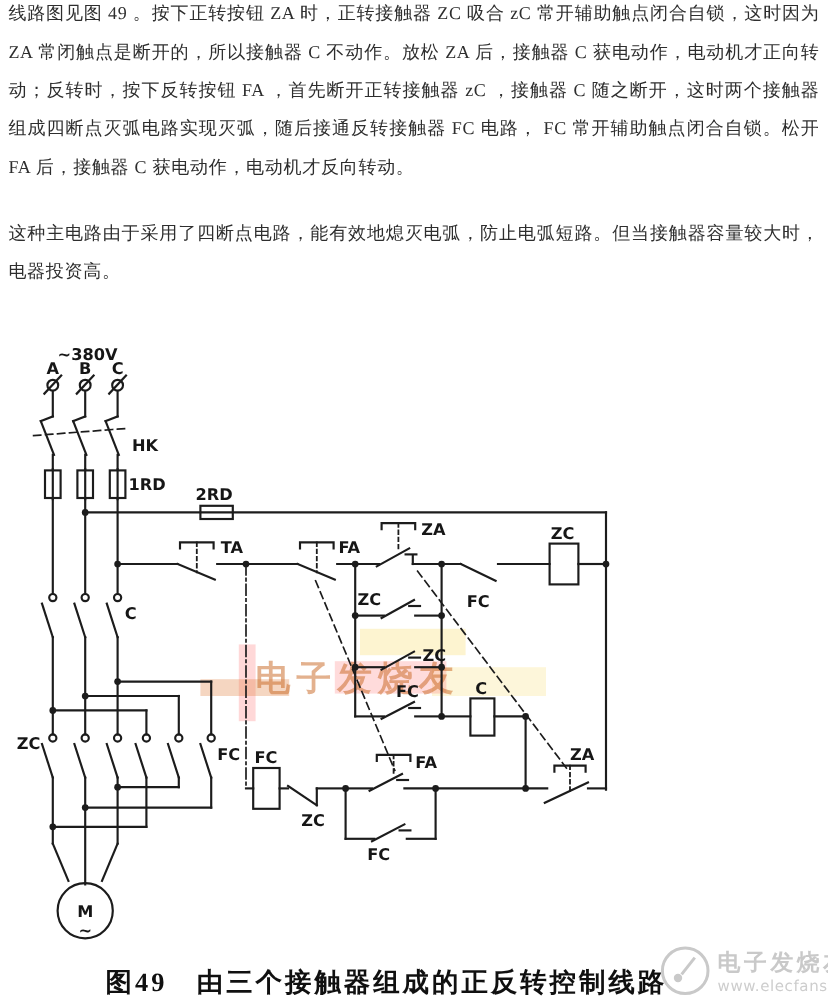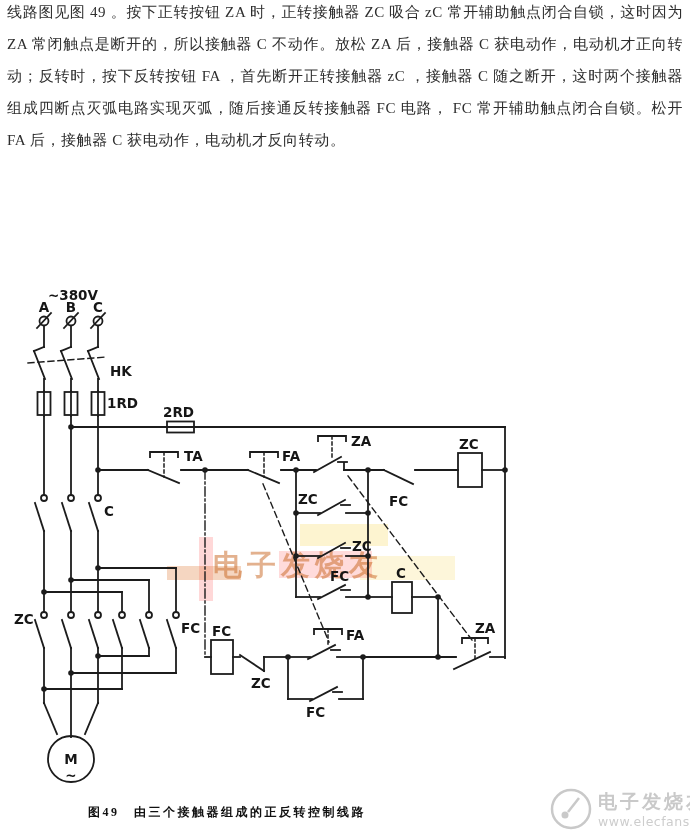--- a/index.html
+++ b/index.html
@@ -33,41 +33,42 @@
     font-family:"DejaVu Sans","Liberation Sans",sans-serif;
   }
   .wm-blob { position:absolute; pointer-events:none; }
   .wm-blob.pink1 { left:279px; top:551px; width:93px; height:27px; background:rgba(255,125,125,0.28); }
   .wm-blob.pink2 { left:199px; top:537px; width:14px; height:64px; background:rgba(255,125,125,0.30); }
   .wm-blob.orange1 { left:167px; top:566px; width:74px; height:14px; background:rgba(222,120,50,0.30); }
   .wm-blob.yellow1 { left:300px; top:524px; width:88px; height:22px; background:rgba(250,230,150,0.45); }
   .wm-blob.yellow2 { left:360px; top:556px; width:95px; height:24px; background:rgba(250,230,150,0.35); }
   .caption {
     position:absolute; left:88px; top:804px; width:560px;
-    color:#101010; font-size:12px; font-weight:bold; letter-spacing:2.5px;
+    color:#101010; font-size:22px; font-weight:bold; letter-spacing:2.5px;
     white-space:nowrap;
   }
   .wm-corner { position:absolute; left:548px; top:781px; width:142px; height:56px; color:#c9c9c9; }
   .wm-corner .logo { position:absolute; left:0; top:0; }
   .wm-corner .brand {
     position:absolute; left:50px; top:8px; font-size:19px; font-weight:bold;
     letter-spacing:3px; white-space:nowrap;
     font-family:"DejaVu Sans","Liberation Sans",sans-serif;
   }
   .wm-corner .site {
     position:absolute; left:50px; top:33px; font-size:12.5px; color:#cdcdcd;
     letter-spacing:0.5px; white-space:nowrap;
     font-family:"DejaVu Sans","Liberation Sans",sans-serif;
   }
 </style>
 </head>
 <body>
 
 <div class="article">
   <p>线路图见图 49 。按下正转按钮 ZA 时，正转接触器 ZC 吸合 zC 常开辅助触点闭合自锁，这时因为 ZA 常闭触点是断开的，所以接触器 C 不动作。放松 ZA 后，接触器 C 获电动作，电动机才正向转动；反转时，按下反转按钮 FA ，首先断开正转接触器 zC ，接触器 C 随之断开，这时两个接触器组成四断点灭弧电路实现灭弧，随后接通反转接触器 FC 电路， FC 常开辅助触点闭合自锁。松开 FA 后，接触器 C 获电动作，电动机才反向转动。</p>
+  <p>这种主电路由于采用了四断点电路，能有效地熄灭电弧，防止电弧短路。但当接触器容量较大时，电器投资高。</p>
 </div>
 
 <div class="wm-blob yellow1"></div>
 <div class="wm-blob yellow2"></div>
 <div class="wm-blob pink1"></div>
 <div class="wm-blob pink2"></div>
 <div class="wm-blob orange1"></div>
 <div class="wm-center">电子发烧友</div>
 
 <svg class="diagram-svg" viewBox="0 270 520 545" xmlns="http://www.w3.org/2000/svg">

